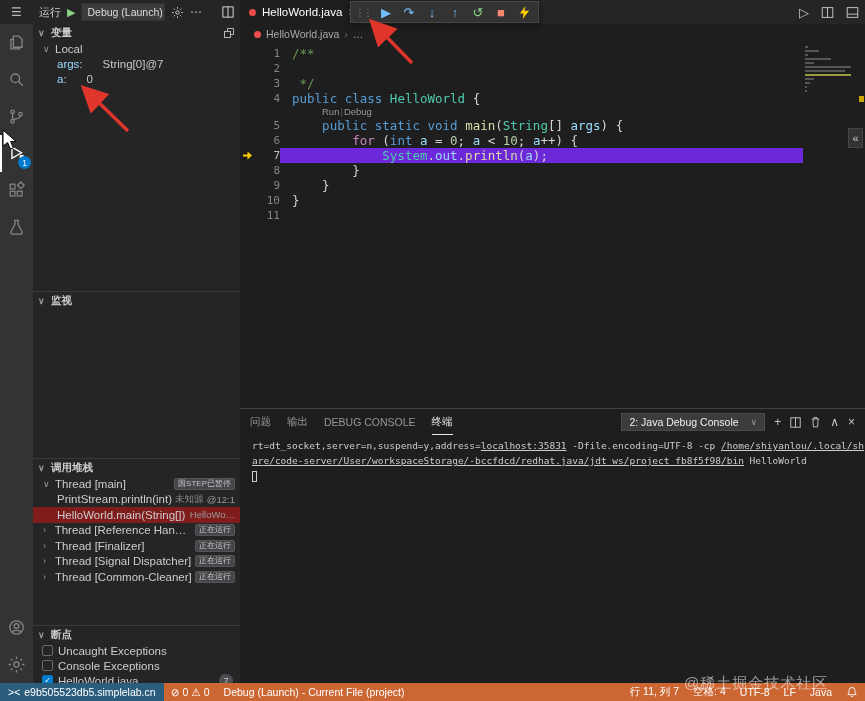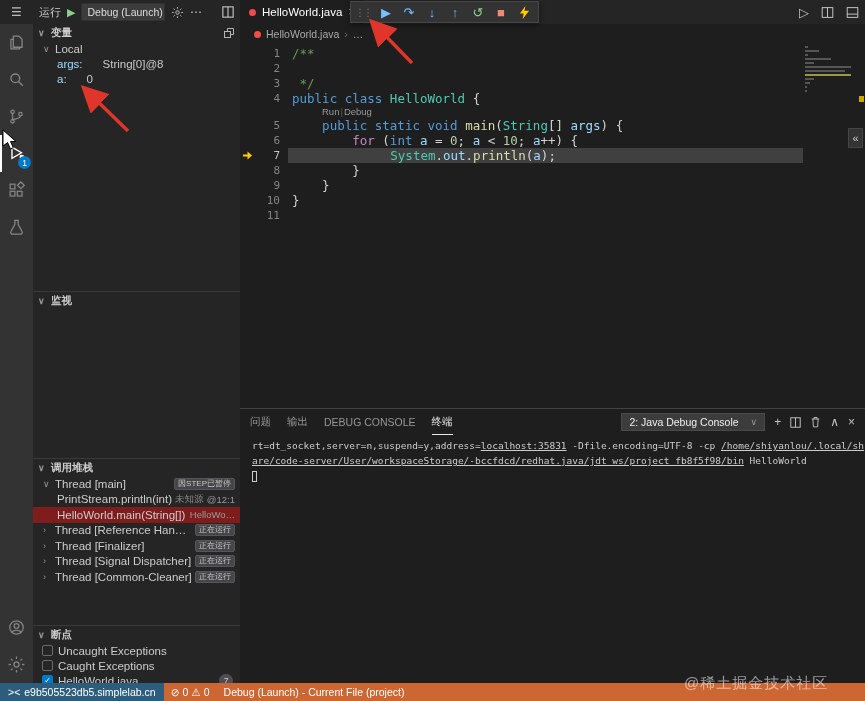--- a/index.html
+++ b/index.html
@@ -61,21 +61,21 @@
 
 .editor { position:absolute; left:240px; top:24px; width:625px; height:384px; background:#1e1e1e; overflow:hidden; }
 .breadcrumb { height:20px; display:flex; align-items:center; gap:5px; padding-left:14px; font-size:10.5px; color:#a9a9a9; cursor:pointer; }
 .bc-dot { width:7px; height:7px; border-radius:50%; background:#f14c4c; }
 .bc-sep { color:#6a6a6a; }
 .code { font-family:"DejaVu Sans Mono",monospace; font-size:12.5px; padding-top:2px; }
 .line { display:flex; height:15px; line-height:15px; white-space:pre; }
 .bpcol { width:14px; flex:none; display:flex; align-items:center; justify-content:center; }
 .lnum { width:26px; flex:none; text-align:right; color:#858585; font-size:11px; }
 .lcode { flex:1; margin-right:62px; padding-left:12px; overflow:hidden; }
-.line.current .lcode { background:#404040;margin-left:8px; }
+.line.current .lcode { background:#6d28d9; }
 .line.current .lnum { color:#c6c6c6; }
 .lens { height:12px; line-height:12px; font-size:9.5px; color:#999; padding-left:82px; font-family:"Liberation Sans",sans-serif; cursor:pointer; }
 .lens .sep { color:#5a5a5a; margin:0 1px; }
 .cmt{color:#6a9955;} .kw{color:#569cd6;} .ctrl{color:#c586c0;} .typ{color:#4ec9b0;}
 .fn{color:#dcdcaa;} .var{color:#9cdcfe;} .num{color:#b5cea8;} .pln{color:#d4d4d4;}
 .minimap { position:absolute; right:14px; top:20px; width:48px; }
 .mbar { height:2px; margin:2px 0 2px 2px; background:#6a6a6a; opacity:.75; }
 .mbar.mcur { background:#9a9a40; width:46px !important; opacity:1; }
 .ovr-mark { position:absolute; right:1px; top:72px; width:5px; height:6px; background:#cca700; }
 .collapse-chip { position:absolute; right:2px; top:104px; width:15px; height:20px; background:#333; border:1px solid #454545; color:#ccc; display:flex; align-items:center; justify-content:center; font-size:11px; cursor:pointer; }
@@ -248,21 +248,21 @@
             </svg>
         </span>
       </div>
       <div class="row scope-row">
         <span class="tw">∨</span>
         <span>Local</span>
       </div>
       <div id="var-items">
           <div class="row var-row">
             <span class="var-name">args:</span>
-            <span class="var-value">String[0]@8</span>
+            <span class="var-value">String[0]@7</span>
           </div>
           <div class="row var-row">
             <span class="var-name">a:</span>
             <span class="var-value">0</span>
           </div>
         </div>
     </div>
     <div class="sec sec-watch">
       <div class="sec-header">
         <span class="tw">∨</span>
@@ -316,21 +316,21 @@
         <span class="tw">∨</span>
         <span>断点</span>
       </div>
       <div id="bp-items">
           <div class="bp-row">
             <span class="bp-check"></span>
             <span>Uncaught Exceptions</span>
           </div>
           <div class="bp-row">
             <span class="bp-check"></span>
-            <span>Caught Exceptions</span>
+            <span>Console Exceptions</span>
           </div>
           <div class="bp-row">
             <span class="bp-check checked">✓</span>
             <span>HelloWorld.java</span>
             <span class="bp-badge">7</span>
           </div>
         </div>
     </div>
   </div>
 
@@ -420,20 +420,33 @@
     </div>
     <div class="sb-item">
       <span>⊘</span>
       <span>0</span>
       <span>⚠</span>
       <span>0</span>
     </div>
     <div class="sb-item">
       <span>Debug (Launch) - Current File (project)</span>
     </div>
+    <div class="sb-right">
+      <div class="sb-item">行 11, 列 7</div>
+      <div class="sb-item">空格: 4</div>
+      <div class="sb-item">UTF-8</div>
+      <div class="sb-item">LF</div>
+      <div class="sb-item">Java</div>
+      <div class="sb-item">
+        <svg width="12" height="12" viewBox="0 0 16 16" fill="none" stroke="#ffffff" stroke-width="1.2">
+            <path d="M8 2a4 4 0 0 0-4 4v3l-1.5 2.5h11L12 9V6a4 4 0 0 0-4-4z"></path>
+            <path d="M6.5 12.8a1.5 1.5 0 0 0 3 0"></path>
+          </svg>
+      </div>
+    </div>
   </div>
 
   <div class="watermark">@稀土掘金技术社区</div>
 
   <svg class="overlay" viewBox="0 0 865 701">
     <defs>
       <marker id="ah" markerWidth="8" markerHeight="8" refX="5" refY="4" orient="auto">
         <path d="M0 0L8 4L0 8z" fill="#e0352b"></path>
       </marker>
     </defs>

